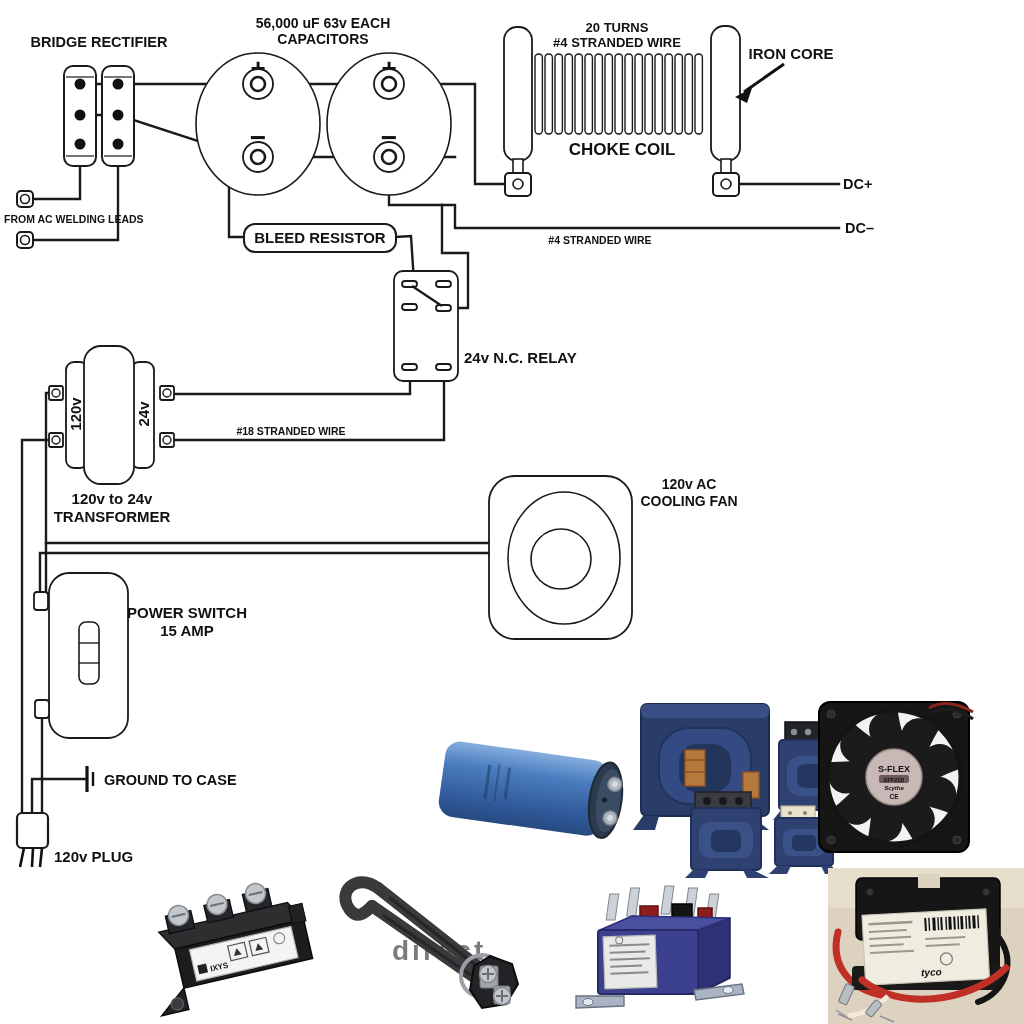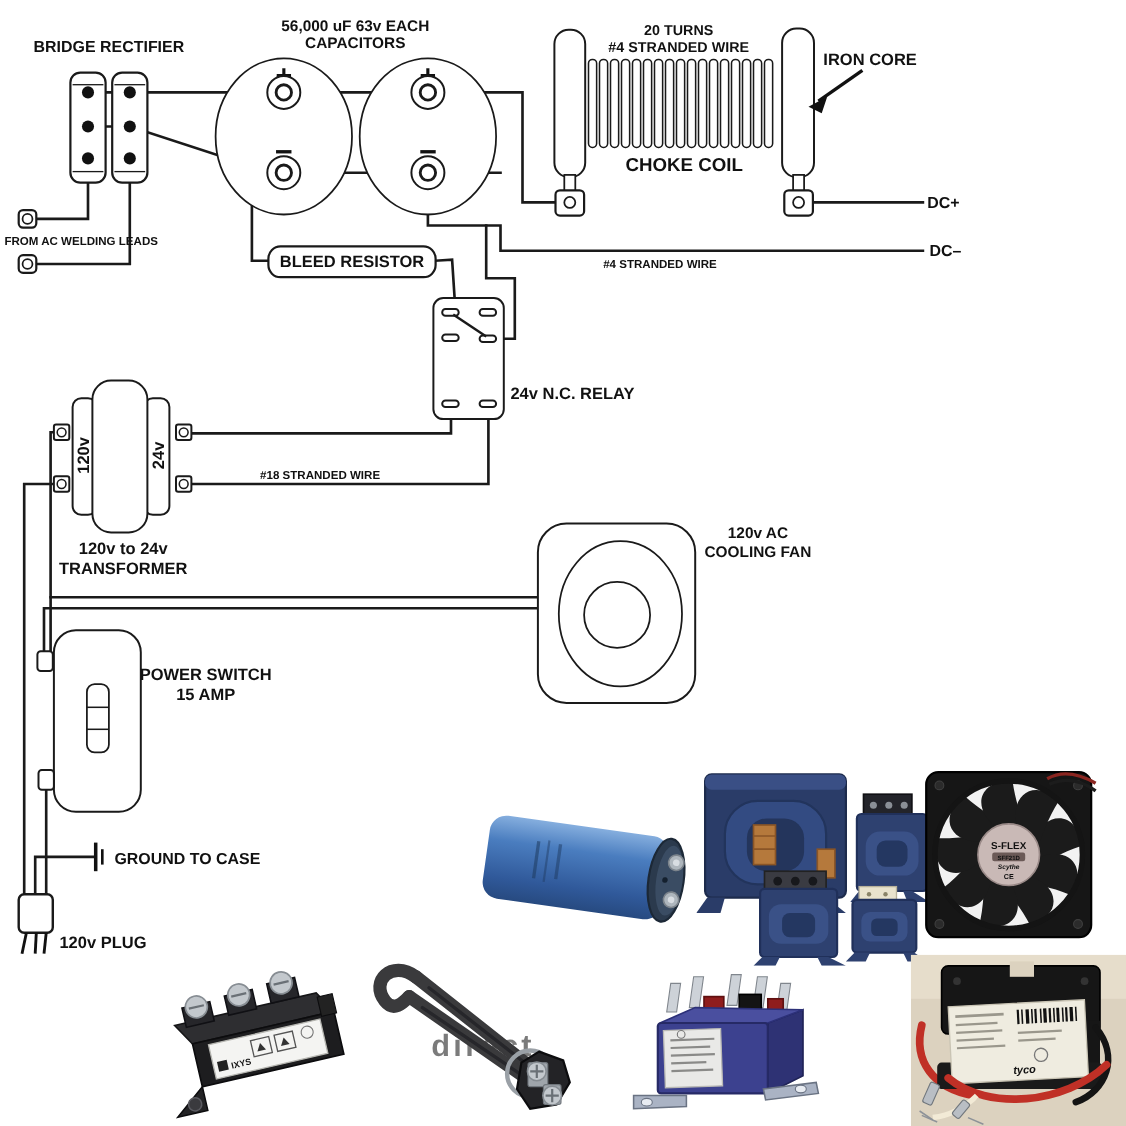--- a/index.html
+++ b/index.html
@@ -263,21 +263,21 @@
           <circle cx="172" cy="125" r="2" fill="#8a8468"></circle>
         <rect x="142" y="130" width="58" height="48" rx="4" fill="#2e4170" stroke="#20305a" stroke-width="2"></rect>
         <rect x="150" y="141" width="42" height="27" rx="8" fill="#3a5187"></rect>
         <rect x="159" y="147" width="24" height="16" rx="5" fill="#243761"></rect>
         <polygon points="144,178 136,186 154,186 158,178" fill="#2e4170"></polygon>
         <polygon points="198,178 210,186 192,186 188,178" fill="#2e4170"></polygon>
       </g>
     </svg>
   </div>
 
-  <div class="photo" style="left:836px;top:696px;width:164px;height:170px;text-align:center;">
+  <div class="photo" style="left:813px;top:696px;width:164px;height:170px;text-align:center;">
     <svg width="164" height="170" viewBox="0 0 164 170">
       <rect x="6" y="6" width="150" height="150" rx="11" fill="#161616" stroke="#000" stroke-width="2"></rect>
       <circle cx="18" cy="18" r="4" fill="#2b2b2b" stroke="#3f3f3f"></circle>
         <circle cx="144" cy="18" r="4" fill="#2b2b2b" stroke="#3f3f3f"></circle>
       <circle cx="18" cy="144" r="4" fill="#2b2b2b" stroke="#3f3f3f"></circle>
         <circle cx="144" cy="144" r="4" fill="#2b2b2b" stroke="#3f3f3f"></circle>
       <circle cx="81" cy="81" r="67" fill="#f2f2f2"></circle>
       <g transform="translate(81 81)">
         <g fill="#1b1b1b">
           <path d="M20 -10 C 34 -44, 64 -38, 66 -8 C 48 -2, 34 6, 22 14 Z"></path>

